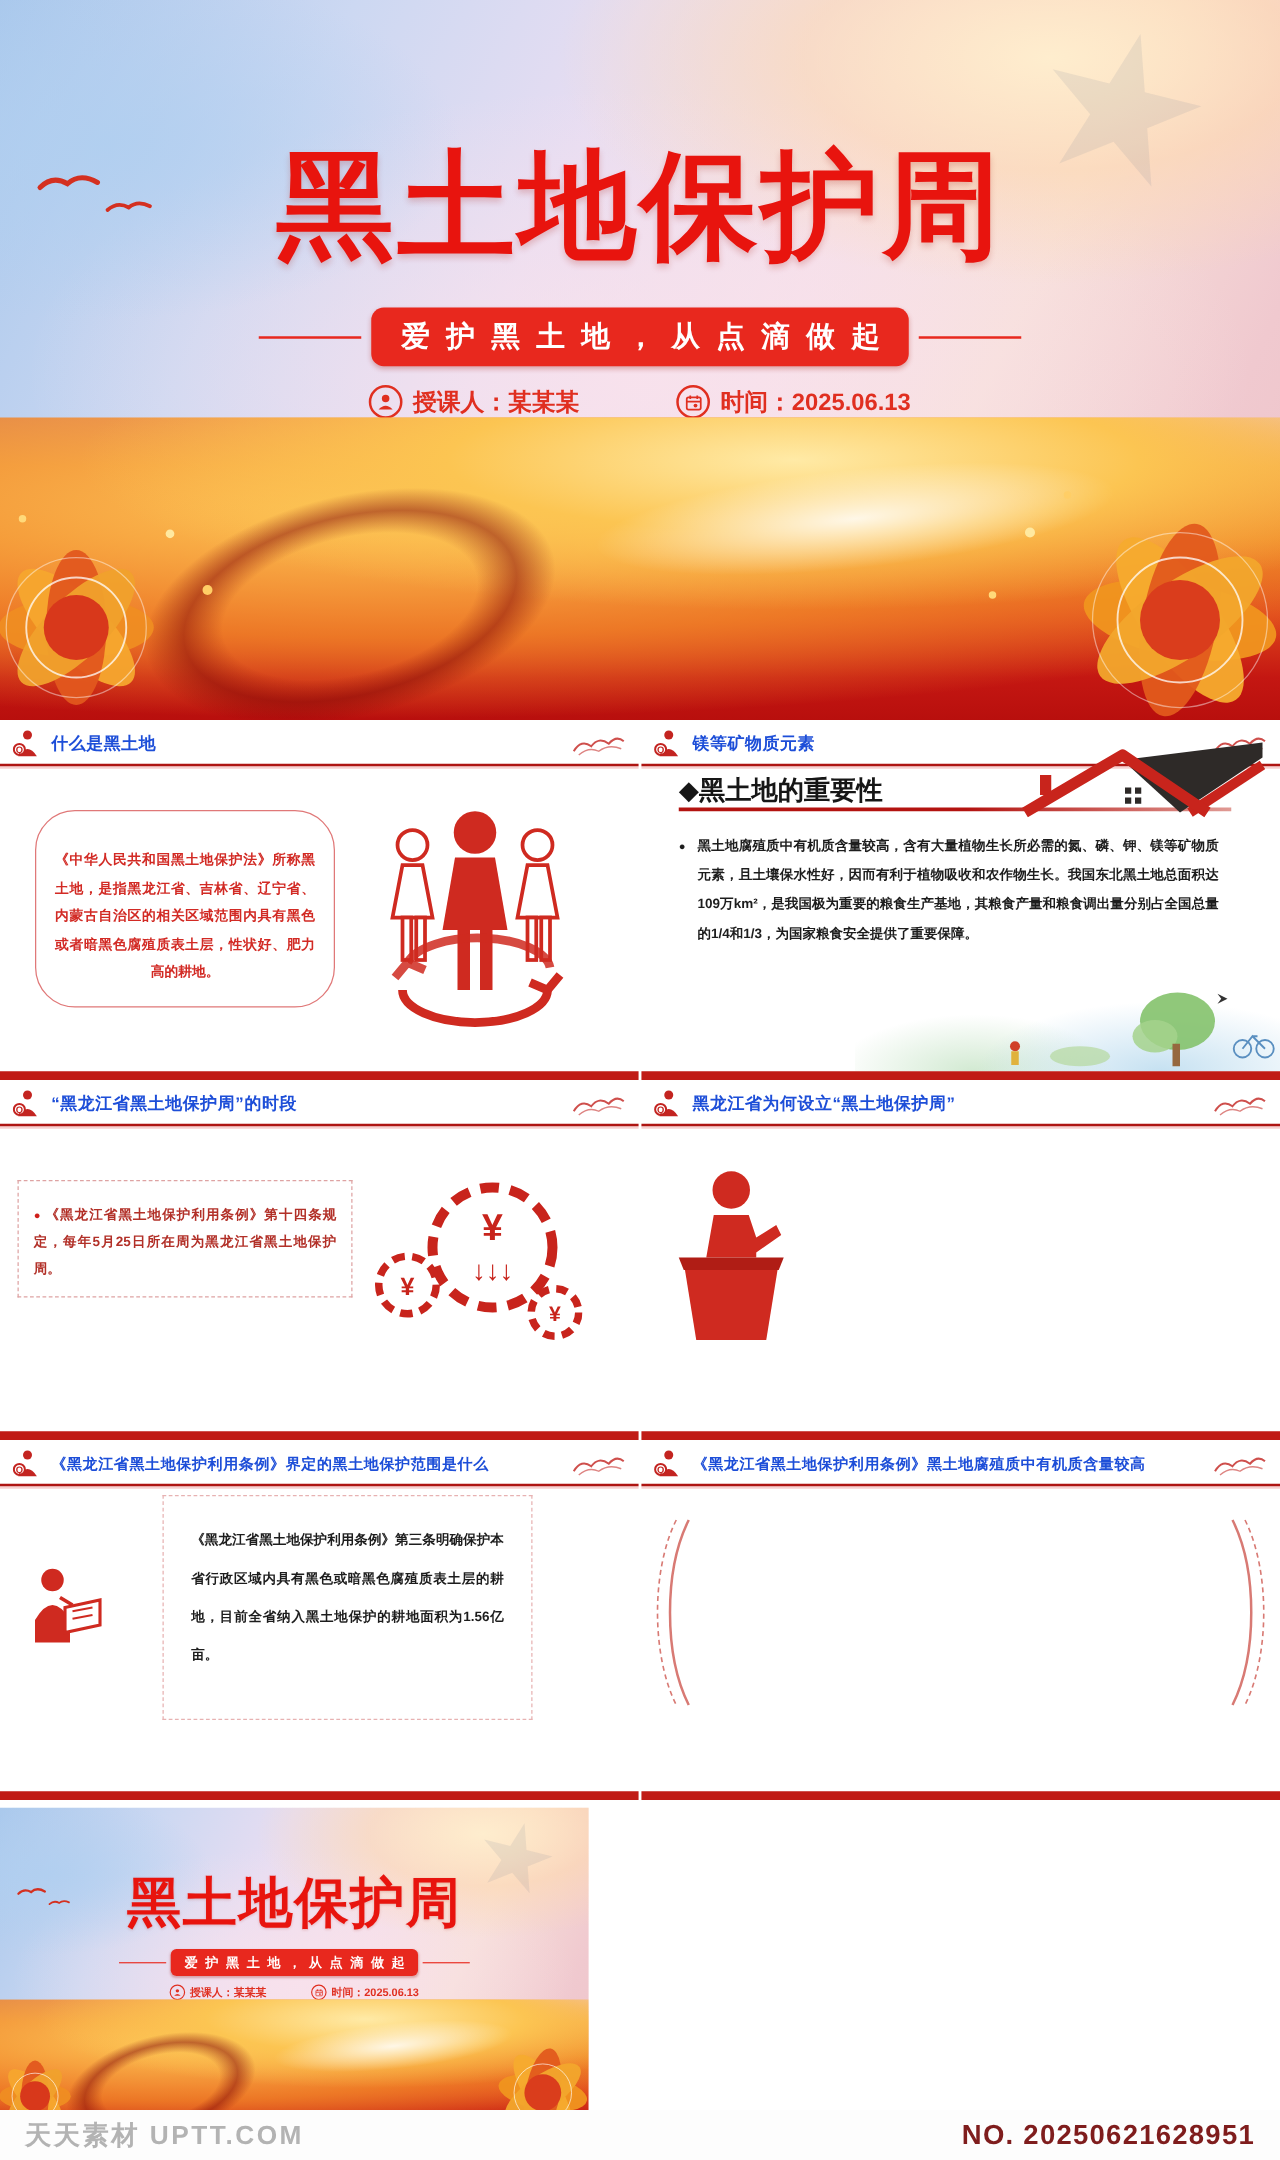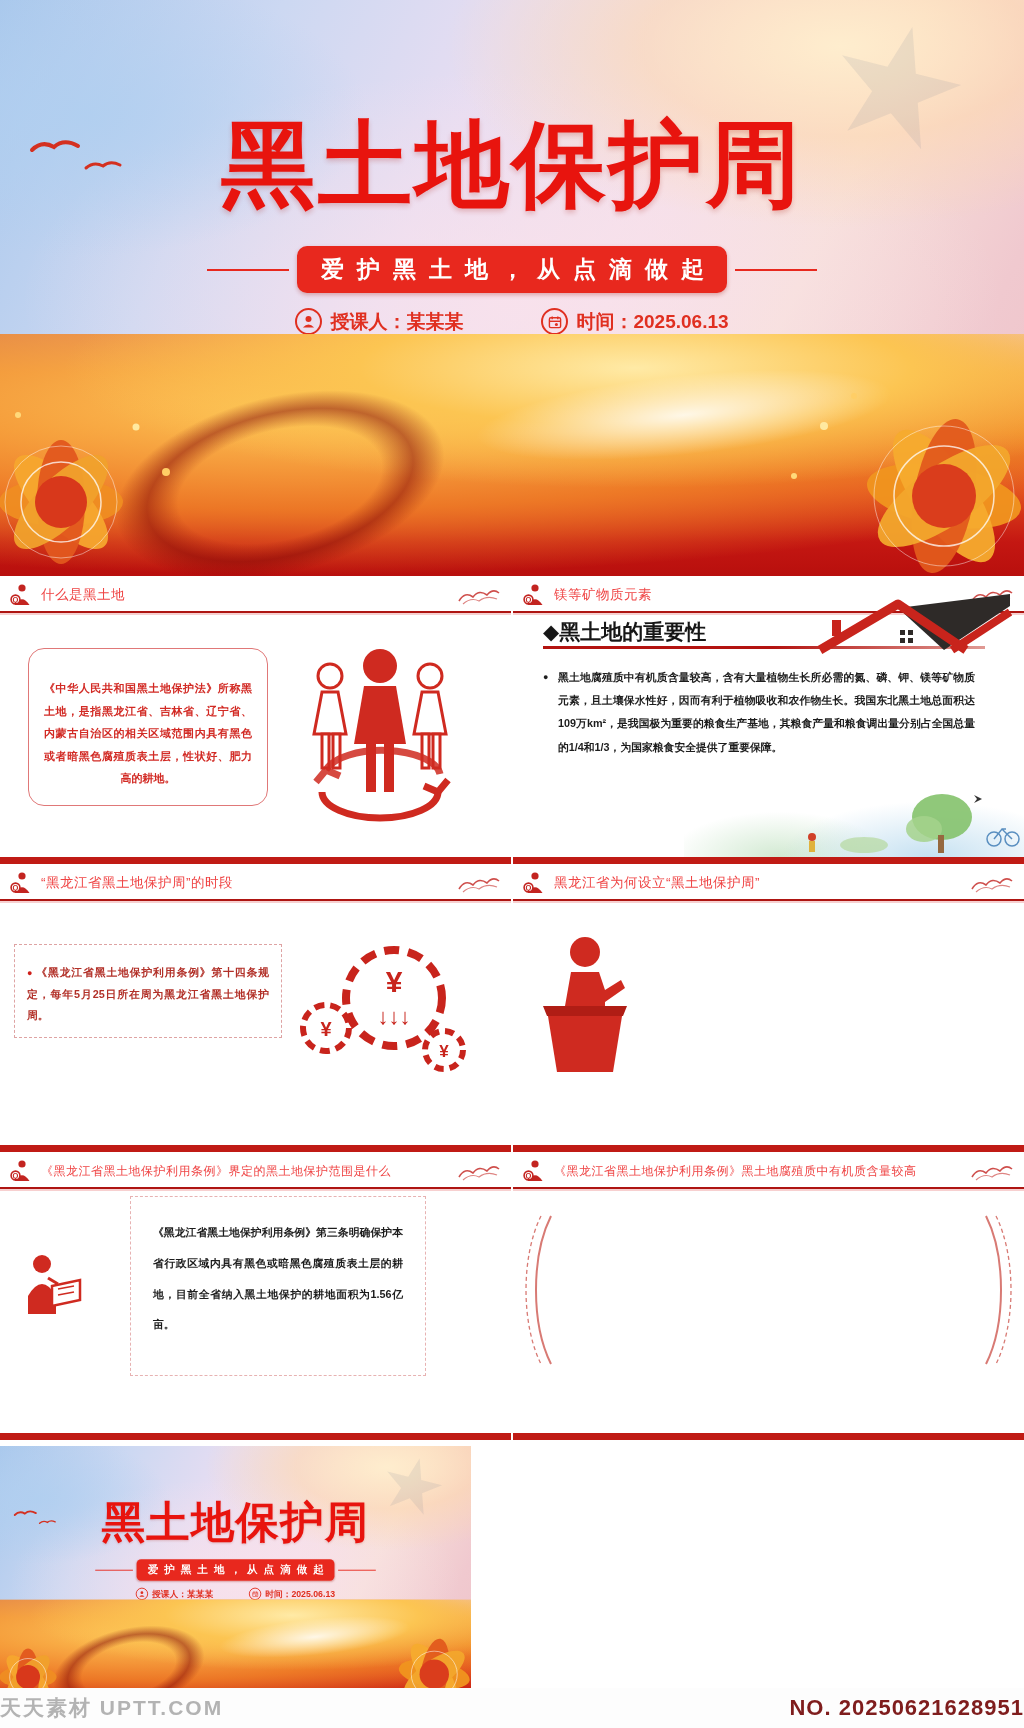--- a/index.html
+++ b/index.html
@@ -43,29 +43,29 @@
     background:radial-gradient(closest-side, rgba(150,10,10,0) 52%, rgba(130,6,6,.5) 68%, rgba(130,6,6,0) 84%);
     transform:rotate(-14deg); }
   .flower { position:absolute; }
   .flower-l { left:-34px; bottom:-26px; width:250px; height:225px; }
   .flower-r { right:-30px; bottom:-30px; width:300px; height:250px; }
 
   
   .cslide { position:absolute; width:511px; height:288px; background:#fff; overflow:hidden; }
   .chead { position:absolute; top:4px; left:0; right:0; height:30px;
     display:flex; align-items:center; gap:7px; padding:0 10px; }
-  .chead-title { color:#ef4444; font-weight:400; font-size:13.5px; letter-spacing:.5px; white-space:nowrap; }
+  .chead-title { color:#1d4ed8; font-weight:700; font-size:13.5px; letter-spacing:.5px; white-space:nowrap; }
   .chead-title.small { font-size:12px; }
   .chead .flourish { margin-left:auto; opacity:.8; flex:0 0 auto; }
   .chead-line { position:absolute; top:35px; left:0; right:0; height:2px; background:#ae1512;
     box-shadow:0 2px 0 rgba(240,170,170,.55); }
   .cfoot { position:absolute; bottom:0; left:0; width:100%; height:7px; background:#c01b15; }
 
   .box-round { position:absolute; left:28px; top:72px; width:240px; height:158px;
-    border:1.5px solid #e07878; border-radius:16px; padding:28px 15px;
+    border:1.5px solid #e07878; border-radius:32px; padding:28px 15px;
     color:#d22a24; font-weight:700; font-size:11px; line-height:2.05;
     text-align:justify; text-align-last:center; }
   .ppl-icon { position:absolute; left:292px; top:58px; width:176px; height:190px; }
 
   .inner-title { position:absolute; left:30px; top:42px; font-size:21px; font-weight:800; color:#161616; }
   .inner-line { position:absolute; left:30px; top:70px; width:442px; height:3px;
     background:linear-gradient(90deg,#b31310 0%,#b31310 52%,#e09a94 100%); }
   .roof-icon { position:absolute; right:12px; top:16px; width:210px; height:62px; }
   .bullet-para { position:absolute; left:30px; top:90px; width:432px; font-size:10.8px; color:#1d1d1d;
     line-height:2.15; text-align:justify; padding-left:15px; font-weight:600; }
@@ -94,21 +94,21 @@
   .arc { position:absolute; top:58px; width:40px; height:160px; }
   .arc-l { left:6px; }
   .arc-r { right:6px; transform:scaleX(-1); }
   .center-text { position:absolute; left:46px; top:92px; width:420px; font-size:10.8px;
     color:#1d1d1d; font-weight:600; line-height:2.3; text-align:center; }
 
   
   .mini-wrap { position:absolute; left:0; top:1446px; width:471px; height:265px; overflow:hidden; }
   .mini-wrap .hero { transform:scale(0.46); transform-origin:0 0; }
   .wm-bar { position:absolute; left:0; top:1688px; width:1024px; height:40px; background:#fdfdfd;
-    display:flex; align-items:center; justify-content:space-between; padding:0 0; }
+    display:flex; align-items:center; justify-content:space-between; padding:0 20px; }
   .wm-left { color:#b3b3b3; font-size:21px; font-weight:700; letter-spacing:2px; }
   .wm-right { color:#7f1d1d; font-size:22px; font-weight:700; letter-spacing:1px; }
 </style>
 </head>
 <body>
 
 <div class="page">
 
   <div class="hero" style="position:absolute;left:0;top:0;">
     <div class="hero-star">★</div>

